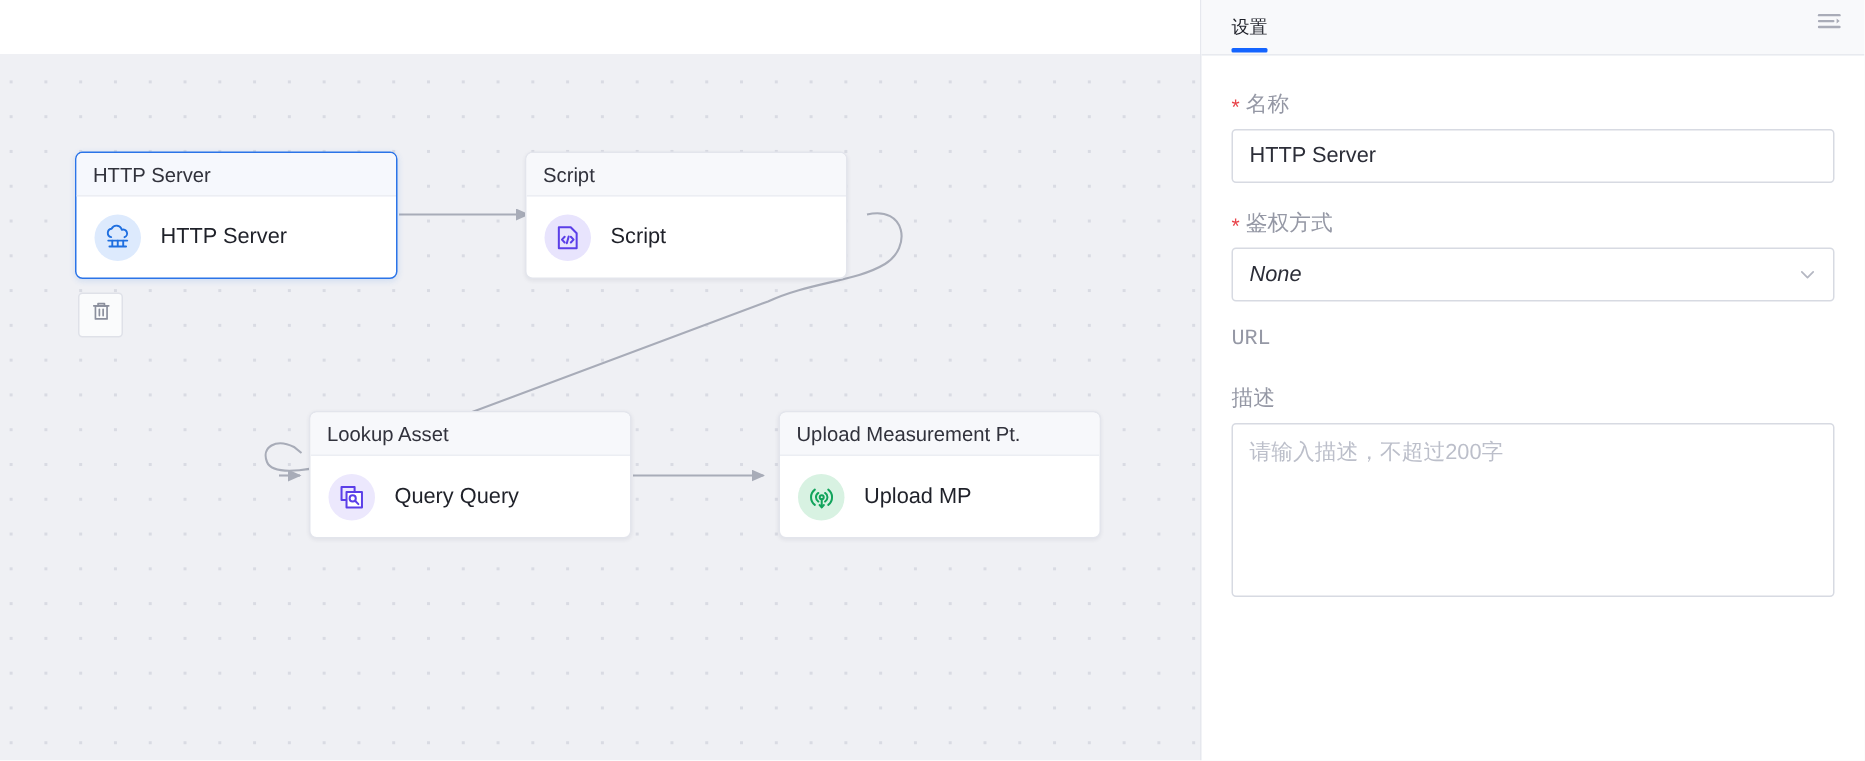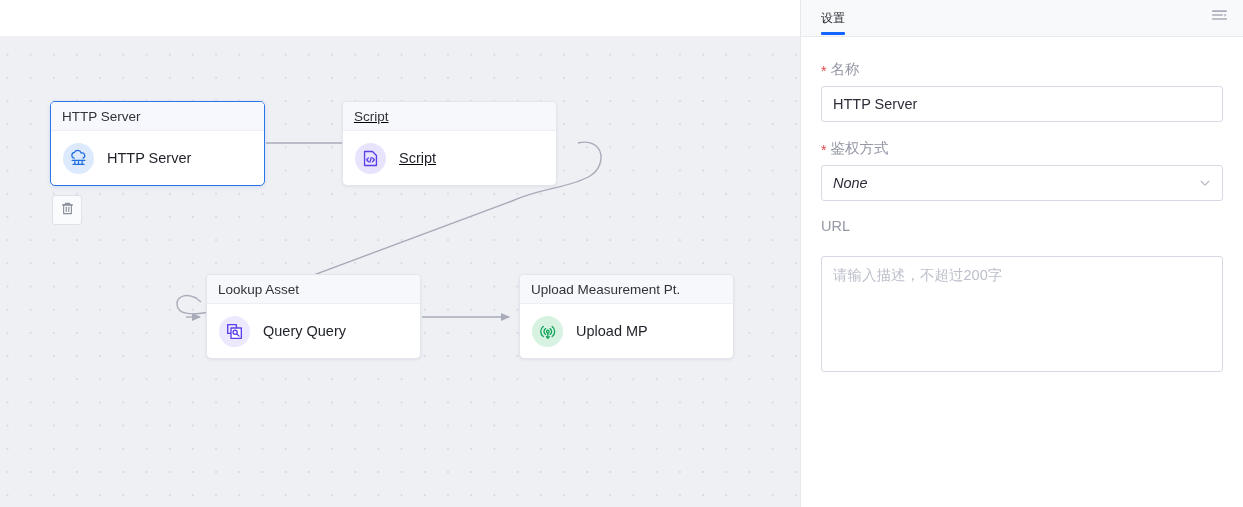--- a/index.html
+++ b/index.html
@@ -205,21 +205,21 @@
     overflow: hidden;
     text-overflow: ellipsis;
     flex: 1 1 auto;
   }
   .copy-btn {
     flex: 0 0 auto;
     cursor: pointer;
     display: flex;
     align-items: center;
   }
-  .field-url { margin-bottom: 22px; }
+  .field-url { margin-bottom: 22px; font-family: Liberation Mono, monospace; }
   .field-url .field-label { margin-bottom: 14px; }
   .textarea {
     width: 100%;
     height: 116px;
     border: 1px solid #d7dae2;
     border-radius: 3px;
     background: #fff;
     padding: 9px 11px;
     font-size: 14.5px;
     color: #bcbfca;
@@ -264,21 +264,21 @@
               <line x1="7.4" y1="14.4" x2="7.4" y2="19"></line>
               <line x1="12" y1="14.4" x2="12" y2="19"></line>
               <line x1="16.6" y1="14.4" x2="16.6" y2="19"></line>
               <line x1="5" y1="19.4" x2="19" y2="19.4"></line>
             </svg>
           </span>
           <span class="node-label">HTTP Server</span>
         </div>
       </div>
 
-      <div class="node" style="left:342px;top:65px;width:215px;height:85px;text-decoration:underline;">
+      <div class="node" style="left:350px;top:65px;width:215px;height:85px;">
         <div class="node-head">Script</div>
         <div class="node-body">
           <span class="node-icon purple">
             <svg width="19" height="19" viewBox="0 0 24 24" fill="none" stroke="#5b3fe8" stroke-width="1.7" stroke-linejoin="round">
               <path d="M4.5 3.2h10l5 5v12.6h-15z"></path>
               <path d="M9.4 11.2 7.1 13.6l2.3 2.4" stroke-linecap="round"></path>
               <path d="M14.6 11.2l2.3 2.4-2.3 2.4" stroke-linecap="round"></path>
               <path d="M11.2 16.6l1.6-5.6" stroke-linecap="round"></path>
             </svg>
           </span>
@@ -377,19 +377,22 @@
         </div>
       </div>
 
       <div class="field field-url">
         <div class="field-label">
           <span>URL</span>
         </div>
       </div>
 
       <div class="field">
+        <div class="field-label">
+          <span>描述</span>
+        </div>
         <textarea class="textarea" placeholder="请输入描述，不超过200字" style=""></textarea>
       </div>
 
     </div>
   </div>
 
 </div>
 
 </body></html>

